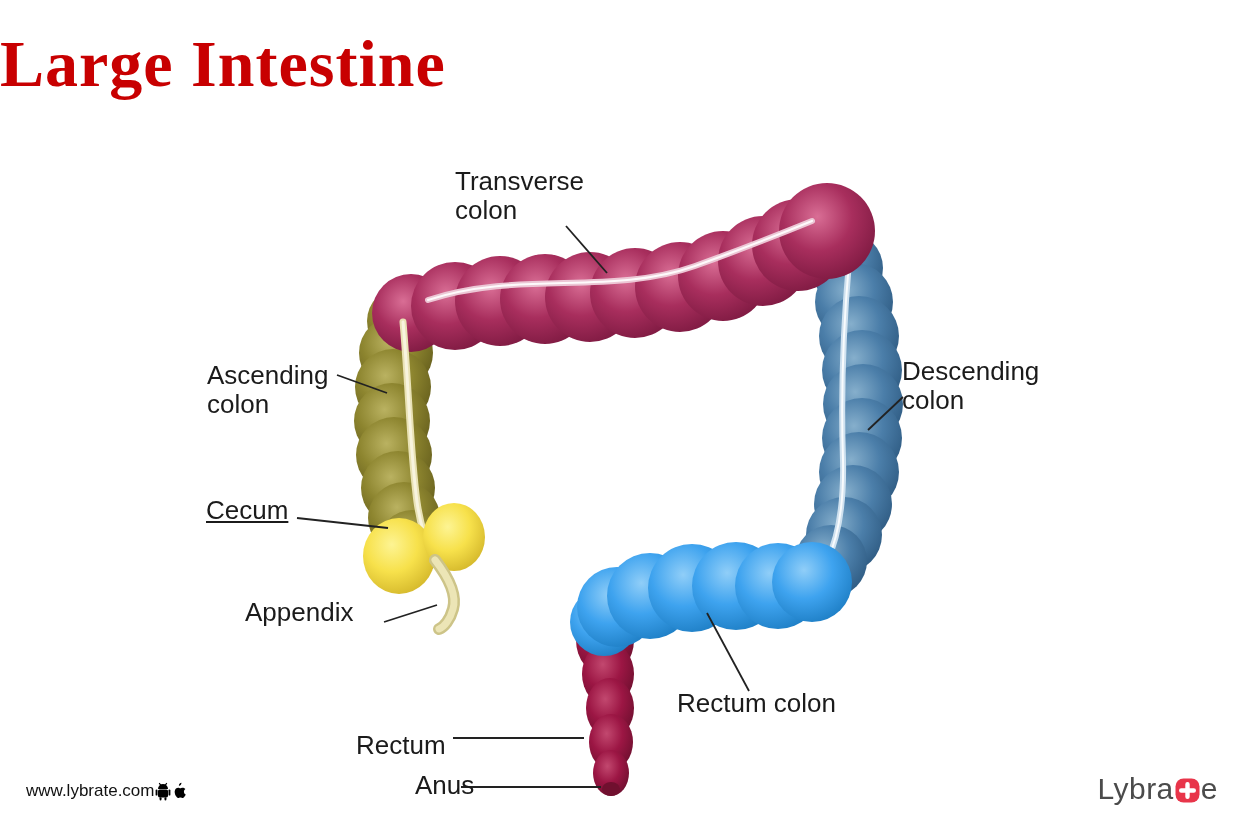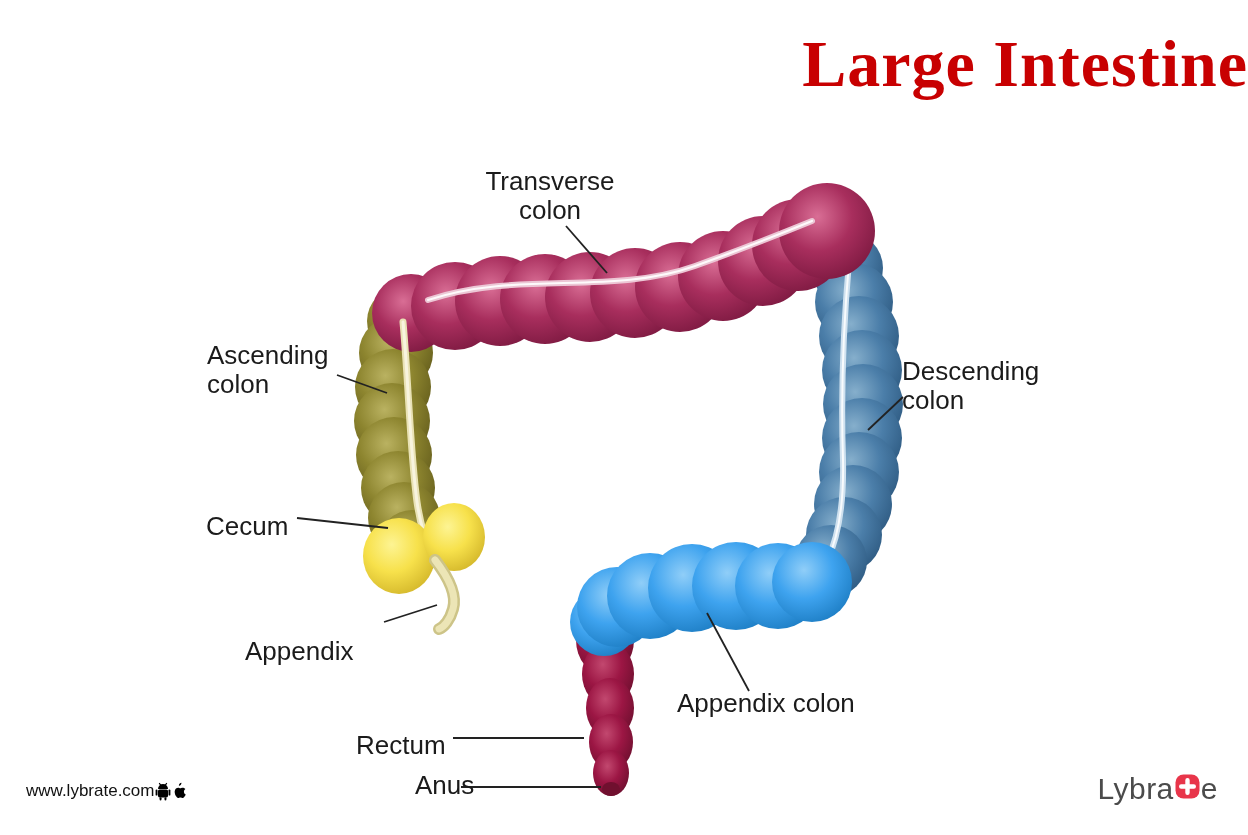--- a/index.html
+++ b/index.html
@@ -1,35 +1,35 @@
 <!DOCTYPE html>
 <html><head>
 <meta charset="utf-8">
 <style>
   html,body{margin:0;padding:0;background:#ffffff;}
   .page{position:relative;width:1248px;height:835px;background:#ffffff;overflow:hidden;
         font-family:"Liberation Sans", sans-serif;}
-  .title{position:absolute;top:26px;left:0;width:100%;text-align:right;
+  .title{position:absolute;top:26px;left:0;width:100%;text-align:left;
          font-family:"Liberation Serif", serif;font-weight:700;font-size:66px;
          color:#c80001;letter-spacing:1px;}
   .diagram-svg{position:absolute;left:0;top:0;}
   .part-label{position:absolute;font-size:26px;color:#1b1b1b;line-height:1.12;
               white-space:pre-line;}
-  .lbl-transverse{left:455px;top:167px;width:190px;text-align:center;}
-  .lbl-ascending{left:207px;top:341px;}
+  .lbl-transverse{left:455px;top:167px;width:190px;}
+  .lbl-ascending{left:207px;top:361px;}
   .lbl-descending{left:902px;top:357px;width:150px;}
-  .lbl-cecum{left:206px;top:512px;}
-  .lbl-appendix{left:245px;top:637px;}
+  .lbl-cecum{left:206px;top:496px;text-decoration:underline;}
+  .lbl-appendix{left:245px;top:598px;}
   .lbl-sigmoid{left:677px;top:689px;}
   .lbl-rectum{left:356px;top:731px;}
   .lbl-anus{left:415px;top:771px;}
   .footer-left{position:absolute;left:26px;top:781px;display:flex;align-items:center;gap:1px;}
   .website{font-size:17px;color:#111111;}
   .platform-icon{display:inline-flex;align-items:center;}
-  .footer-right{position:absolute;right:30px;top:772px;display:flex;
+  .footer-right{position:absolute;right:30px;top:772px;display:flex;align-items:center;
                 font-size:30px;color:#4b4b4b;letter-spacing:0.5px;}
   .cross-badge{display:inline-flex;margin:2px 1px 0 1px;}
 </style>
 </head>
 <body>
 
 <div class="page">
 
   <div class="title">Large Intestine</div>
 
@@ -159,21 +159,21 @@
   </svg>
 
   <div class="part-label lbl-transverse">Transverse
 colon</div>
   <div class="part-label lbl-ascending">Ascending
 colon</div>
   <div class="part-label lbl-descending">Descending
 colon</div>
   <div class="part-label lbl-cecum">Cecum</div>
   <div class="part-label lbl-appendix">Appendix</div>
-  <div class="part-label lbl-sigmoid">Appendix colon</div>
+  <div class="part-label lbl-sigmoid">Rectum colon</div>
   <div class="part-label lbl-rectum">Rectum</div>
   <div class="part-label lbl-anus">Anus</div>
 
   <div class="footer-left">
     <span class="website">www.lybrate.com</span>
     <span class="platform-icon">
       <svg width="16" height="19" viewBox="0 0 16 19" fill="#000000">
         <path d="M4.2 1.2 L5.9 3.4 M11.8 1.2 L10.1 3.4" stroke="#000" stroke-width="1.2"></path>
         <path d="M3 7 A5 5 0 0 1 13 7 Z"></path>
         <rect x="3" y="7.4" width="10" height="8" rx="1.6"></rect>

